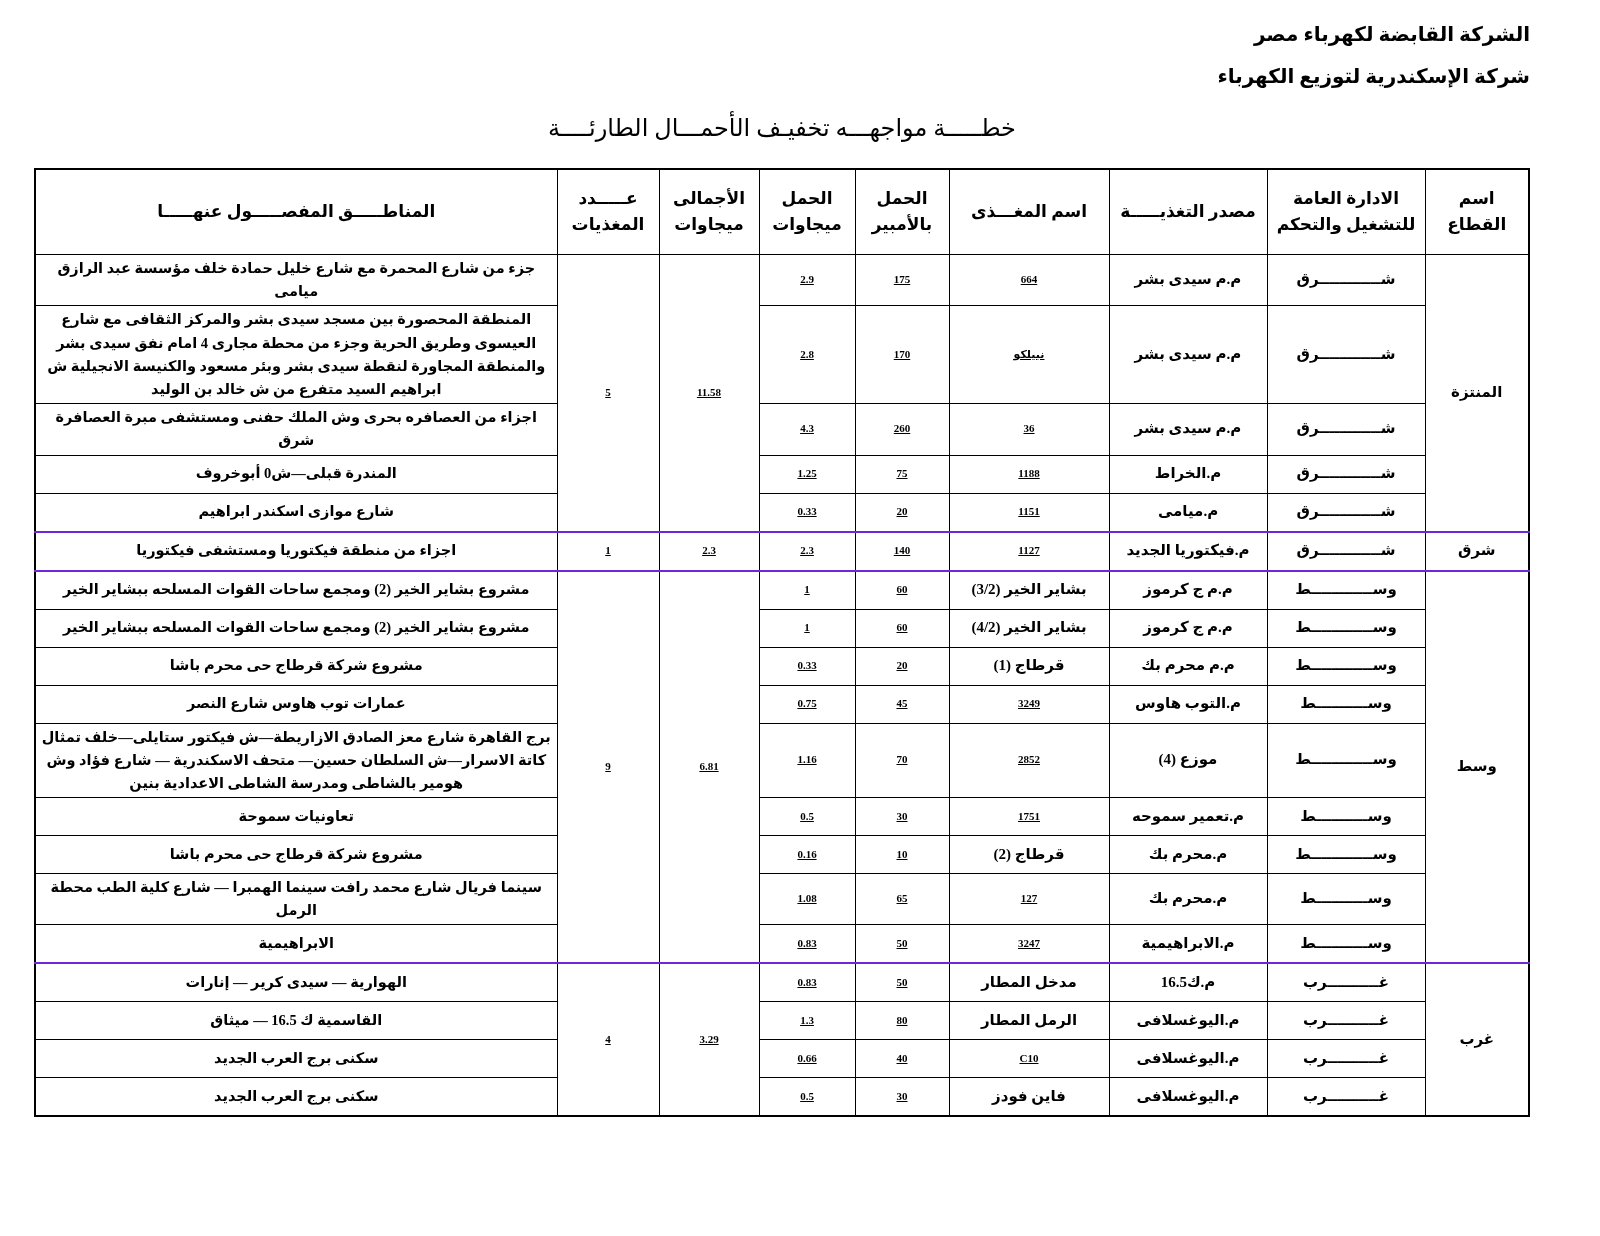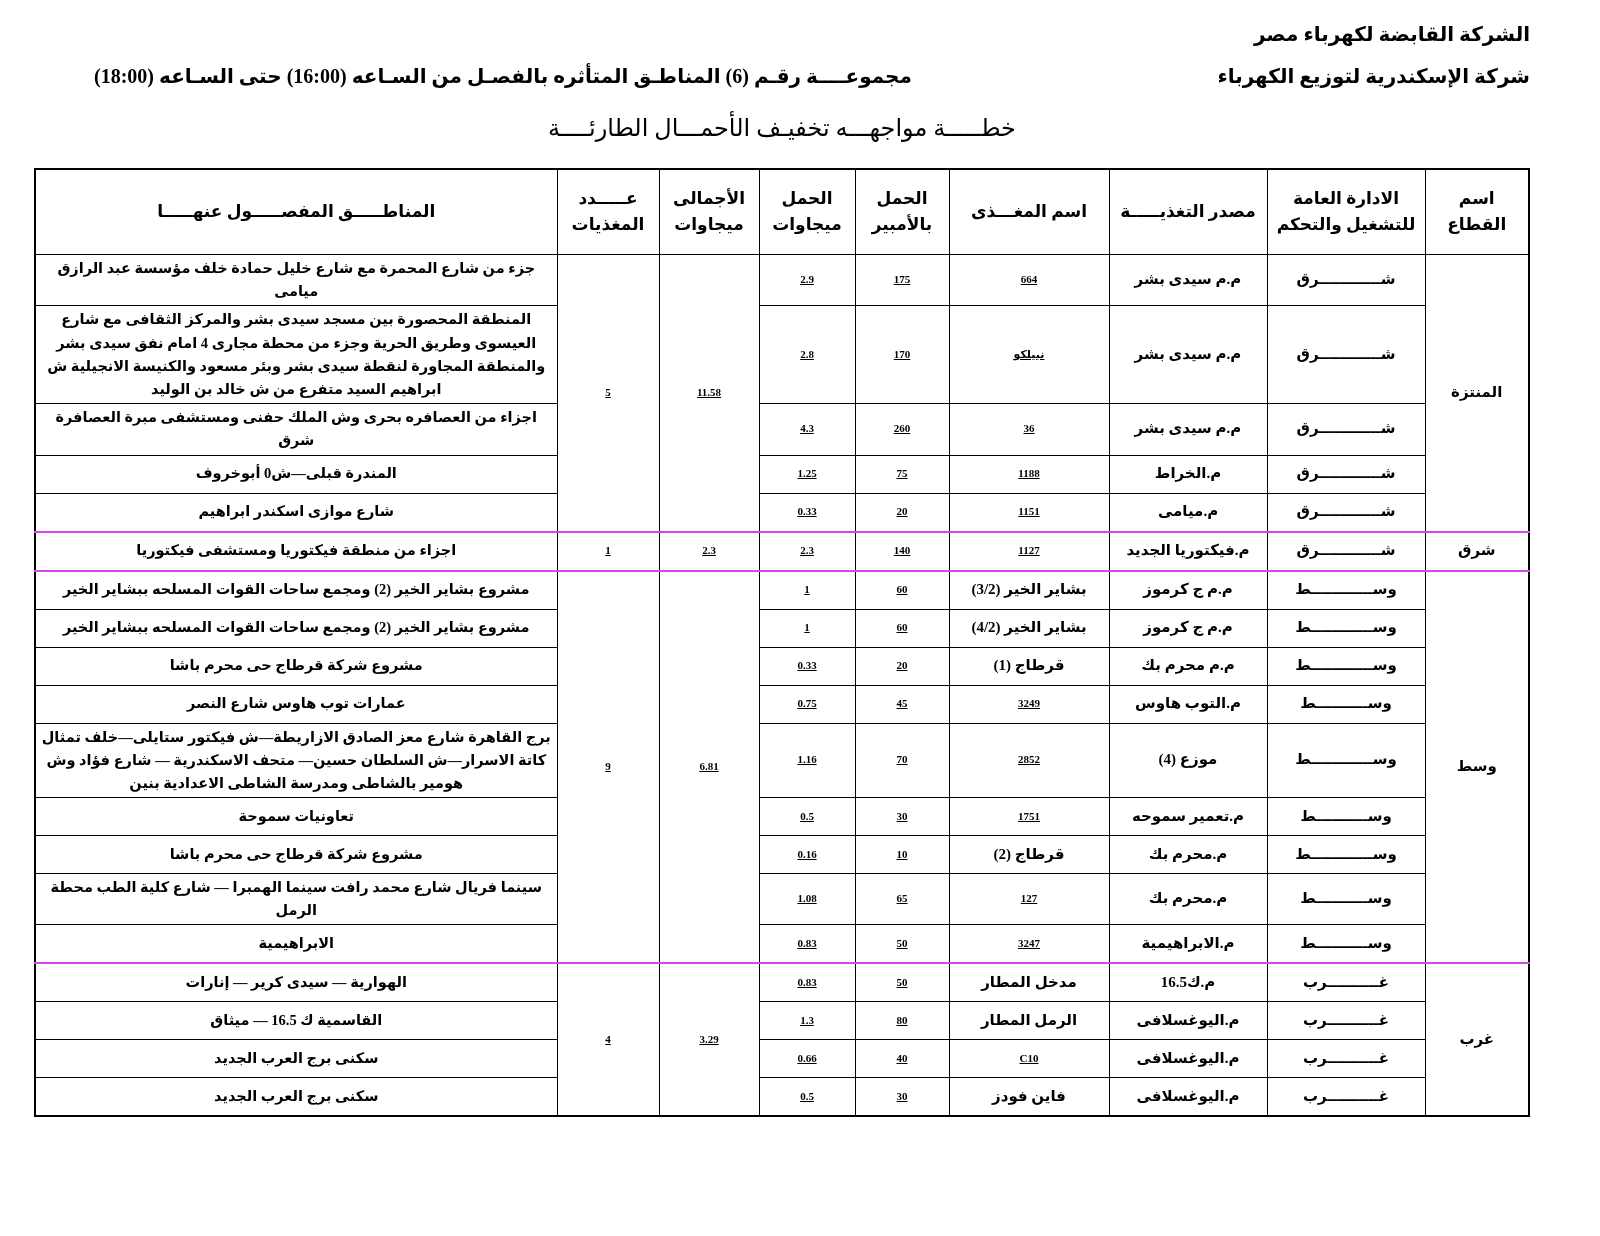--- a/index.html
+++ b/index.html
@@ -31,33 +31,32 @@
   }
   th{
     font-size:17px;
     height:80px;
     white-space:pre-line;
     line-height:1.55;
   }
   td{font-size:15px;height:33px;line-height:1.45;}
   td.areas{font-size:14.5px;line-height:1.6;}
   td.num{font-size:11px;text-decoration:underline;}
-  tr.section-start td{border-top:2px solid #d946ef;}
+  tr.section-start td{border-top:2px solid #6d28d9;}
   .page-number{text-align:center;font-size:19px;margin-top:10px;}
 </style>
 </head>
 <body>
 
 <div class="page">
 
   <div class="hdr-line1">الشركة القابضة لكهرباء مصر</div>
 
   <div class="hdr-line2">
     <div>شركة الإسكندرية لتوزيع الكهرباء</div>
-    <div class="group-info">مجموعــــة رقـم (6) المناطـق المتأثره بالفصـل من السـاعه (16:00) حتى السـاعه (18:00)</div>
   </div>
 
   <h1 class="doc-title">خطـــــة مواجهـــه تخفيـف الأحمـــال الطارئــــة</h1>
 
   <table class="main">
     <colgroup>
       <col style="width:104px">
         <col style="width:158px">
         <col style="width:158px">
         <col style="width:160px">

